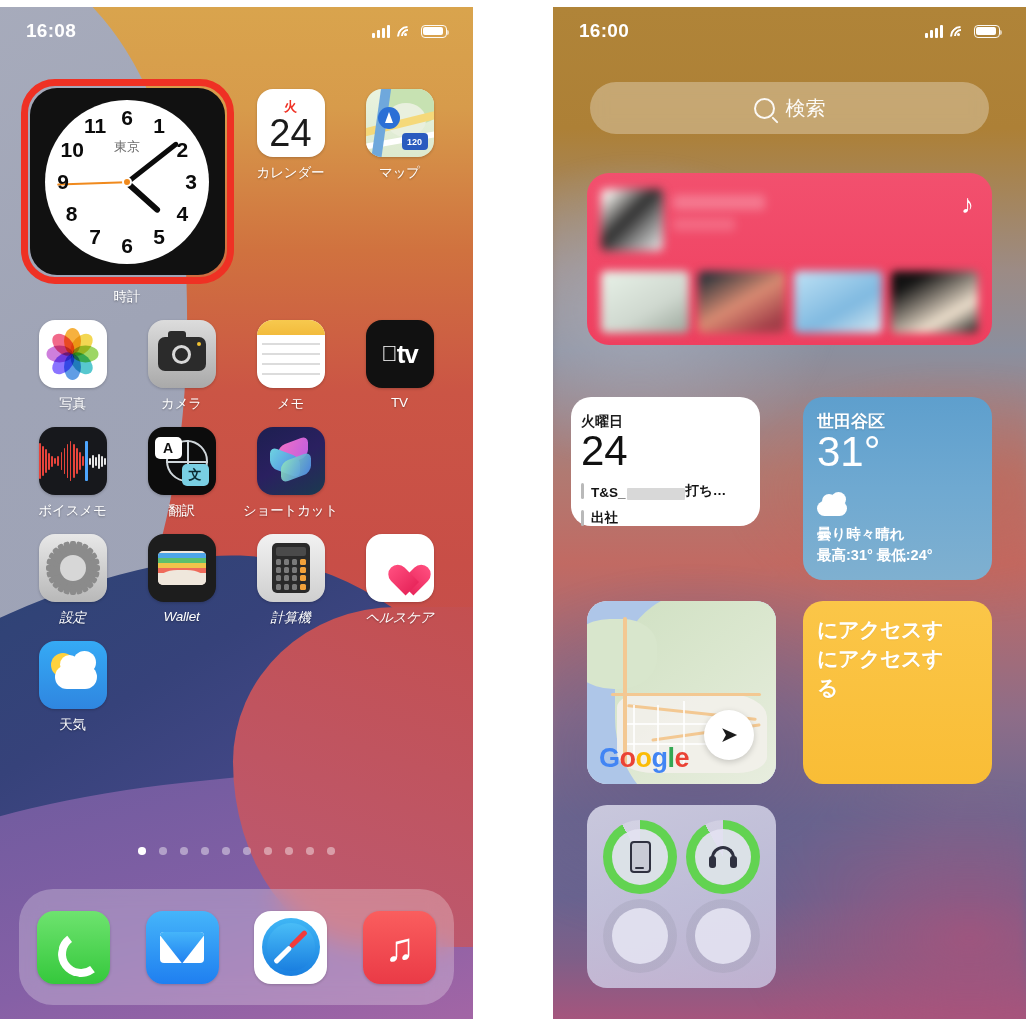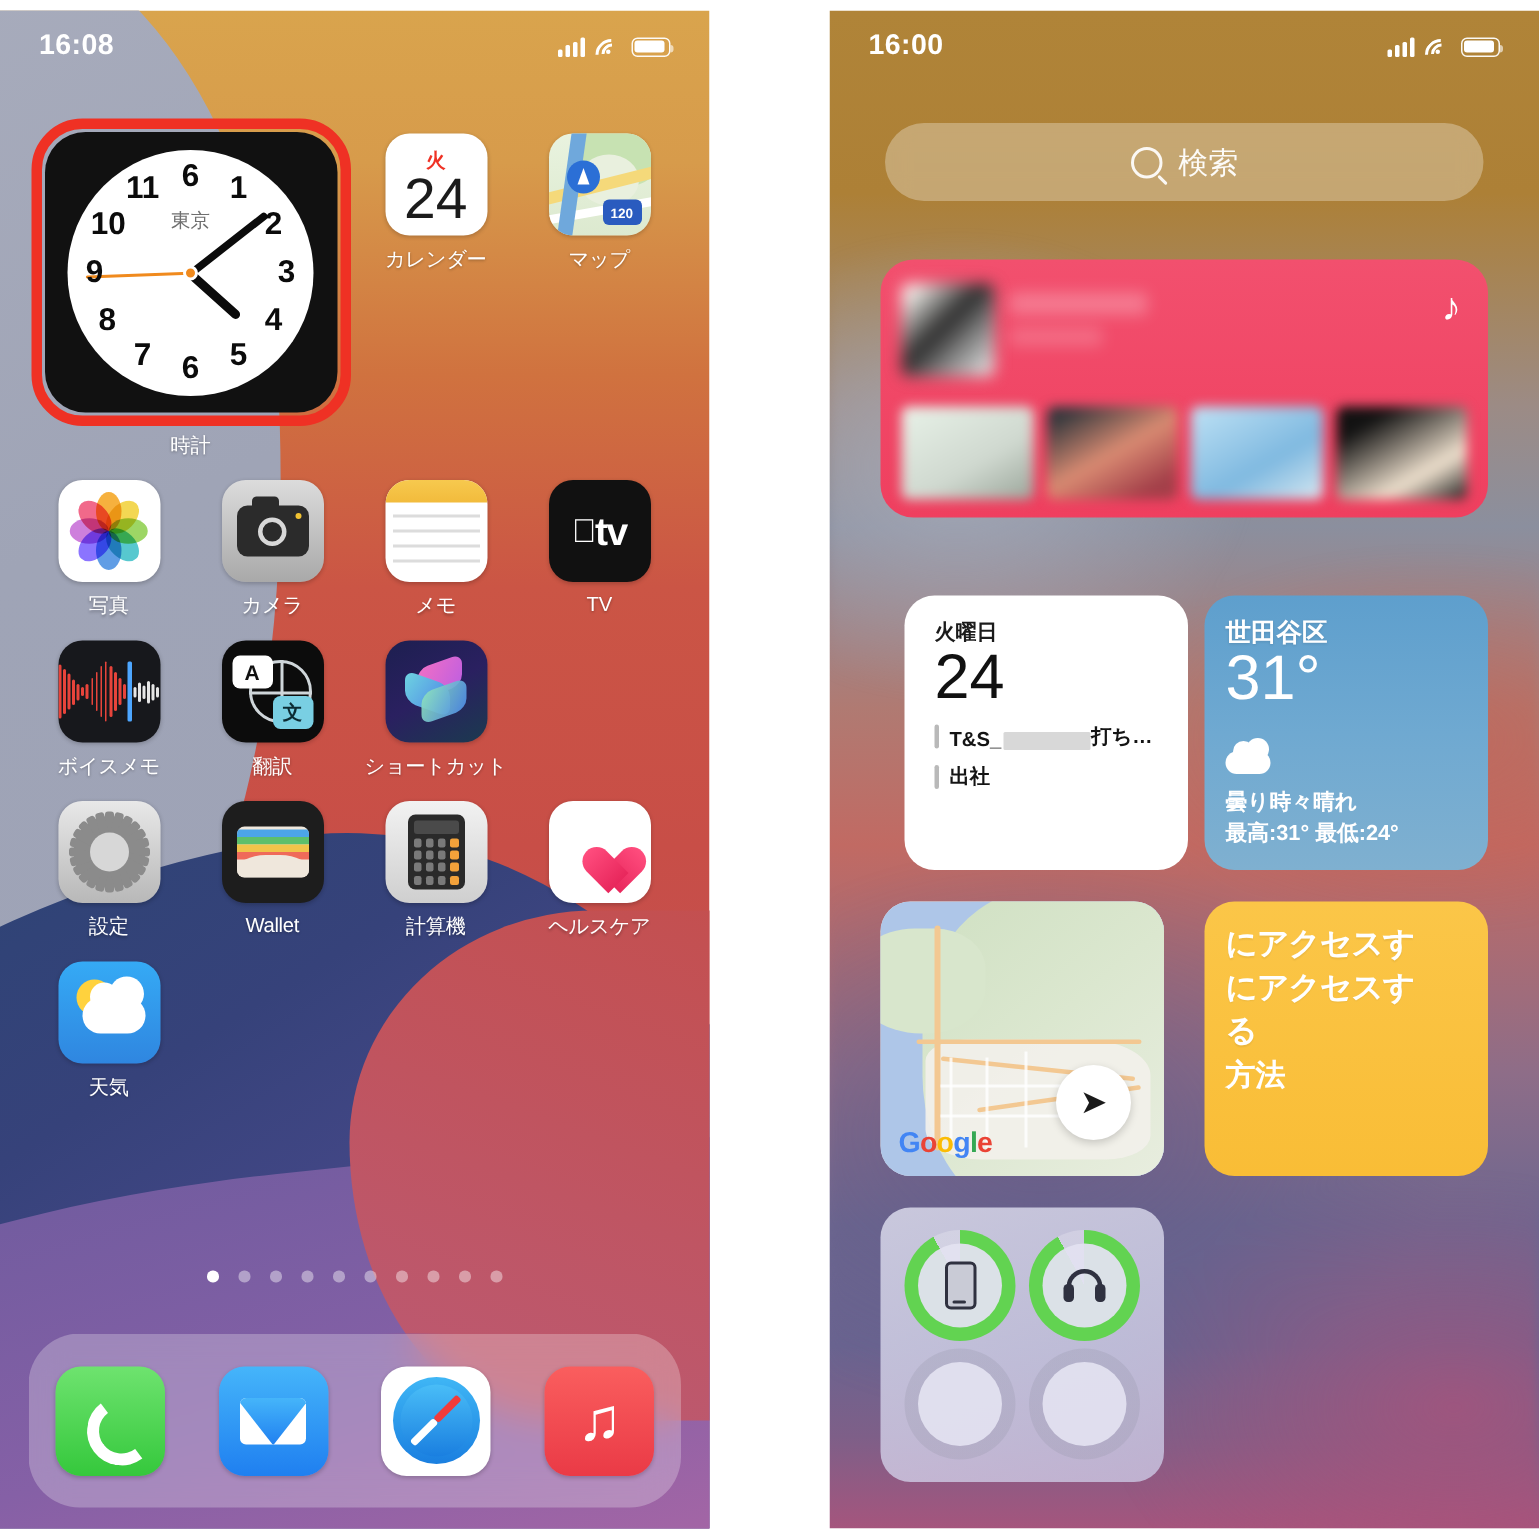--- a/index.html
+++ b/index.html
@@ -168,21 +168,21 @@
   .wm-art{position:absolute;left:14px;top:16px;width:62px;height:62px;border-radius:5px;background:linear-gradient(135deg,#f0eee9 10%,#2c2c2c 45%,#8c8c8c 70%,#efefef 100%);filter:blur(5px);}
   .wm-txt1{position:absolute;left:86px;top:22px;width:92px;height:15px;border-radius:3px;background:rgba(255,255,255,.25);filter:blur(5px);}
   .wm-txt2{position:absolute;left:86px;top:45px;width:62px;height:13px;border-radius:3px;background:rgba(255,255,255,.18);filter:blur(5px);}
   .wm-row{position:absolute;left:14px;right:14px;bottom:12px;display:flex;gap:9px;}
   .wm-tile{flex:1;height:62px;border-radius:5px;filter:blur(4px);}
   .wm-t1{background:linear-gradient(150deg,#e8f2e8,#cfd8cf 60%,#9aa59a);}
   .wm-t2{background:linear-gradient(150deg,#35383d 10%,#d98b72 50%,#a33f49 85%);}
   .wm-t3{background:linear-gradient(150deg,#bfe2f5,#7fb9e0 60%,#d8e9f2);}
   .wm-t4{background:linear-gradient(150deg,#121212 20%,#f0e2cf 70%,#1b1b1b);}
 
-  .wcal{position:absolute;left:50px;top:390px;width:189px;height:183px;border-radius:20px;background:#fff;z-index:20;padding:16px 20px;box-sizing:border-box;}
+  .wcal{position:absolute;left:18px;top:390px;width:189px;height:129px;border-radius:20px;background:#fff;z-index:20;padding:16px 10px;box-sizing:border-box;}
   .wcal-dow{color:#1b1b1b;font-size:14px;font-weight:700;}
   .wcal-num{color:#111;font-size:42px;font-weight:300;line-height:44px;margin-top:-2px;}
   .ev{display:flex;align-items:center;gap:7px;margin-top:9px;}
   .ev-bar{width:3px;height:16px;background:#b9b9b9;border-radius:2px;flex:0 0 auto;}
   .ev-txt{font-size:13.5px;font-weight:700;color:#141414;white-space:nowrap;display:flex;align-items:flex-end;}
   .redact{display:inline-block;width:58px;height:12px;background:#d8d8d8;border-radius:1px;margin:0 1px;}
 
   .wweather{position:absolute;right:34px;top:390px;width:189px;height:183px;border-radius:20px;background:linear-gradient(180deg,#5e9fcd,#6fa9d1 50%,#7fb0d0);z-index:20;padding:13px 14px;box-sizing:border-box;color:#fff;}
   .ww-city{font-size:17px;font-weight:600;text-shadow:0 1px 2px rgba(0,0,0,.12);}
   .ww-temp{font-size:42px;font-weight:300;line-height:46px;margin-top:-4px;}
@@ -192,21 +192,21 @@
   .ww-cond{font-size:14.5px;font-weight:700;margin-top:9px;}
   .ww-hl{font-size:14.5px;font-weight:700;margin-top:2px;}
 
   .wmap{position:absolute;left:34px;top:594px;width:189px;height:183px;border-radius:20px;overflow:hidden;z-index:20;background:#e8eef2;}
   .map-water{position:absolute;inset:0;background:#aec6e8;}
   .map-land{position:absolute;left:28px;top:-10px;width:210px;height:230px;background:linear-gradient(140deg,#cfe0c2,#dbe7cf 40%,#eef0e6);border-radius:40% 20% 35% 45%;}
   .map-land2{position:absolute;left:-20px;top:18px;width:90px;height:70px;background:#d8e6cc;border-radius:50% 40% 45% 55%;}
   .map-city{position:absolute;left:30px;top:92px;width:150px;height:80px;background:#f2f0ea;opacity:.92;border-radius:18% 30% 20% 25%;}
   .map-hwy{position:absolute;background:#f3c892;height:3px;border-radius:2px;}
   .map-street{position:absolute;background:#ffffff;opacity:.8;}
-  .gg{position:absolute;left:12px;bottom:10px;font-size:19px;font-weight:700;letter-spacing:-.5px;}
+  .gg{position:absolute;left:12px;bottom:10px;font-size:27px;font-weight:700;letter-spacing:-.5px;}
   .gg b:nth-child(1){color:#4285f4}.gg b:nth-child(2){color:#ea4335}.gg b:nth-child(3){color:#fbbc05}.gg b:nth-child(4){color:#4285f4}.gg b:nth-child(5){color:#34a853}.gg b:nth-child(6){color:#ea4335}
   .map-loc{position:absolute;right:22px;bottom:24px;width:50px;height:50px;border-radius:50%;background:#fff;box-shadow:0 2px 6px rgba(0,0,0,.18);display:flex;align-items:center;justify-content:center;font-size:22px;color:#1a1a1a;}
 
   .wnote{position:absolute;right:34px;top:594px;width:189px;height:183px;border-radius:20px;background:linear-gradient(180deg,#fbc648,#f9bd36);z-index:20;padding:14px 14px;box-sizing:border-box;}
   .wnote-t{color:#fff;font-size:21px;font-weight:700;line-height:29px;letter-spacing:-.5px;text-shadow:0 1px 1px rgba(0,0,0,.06);}
   .wnote-b{color:#fff;font-size:20px;font-weight:700;line-height:27px;margin-top:2px;}
 
   .wbatt{position:absolute;left:34px;top:798px;width:189px;height:183px;border-radius:20px;background:linear-gradient(160deg,rgba(222,222,238,.82),rgba(206,204,232,.76));z-index:20;display:grid;grid-template-columns:1fr 1fr;grid-template-rows:1fr 1fr;padding:14px;box-sizing:border-box;gap:4px;}
   .ring{position:relative;width:74px;height:74px;border-radius:50%;justify-self:center;align-self:center;display:flex;align-items:center;justify-content:center;}
   .ring.on{background:conic-gradient(#62d351 0 92%, rgba(255,255,255,.22) 92% 100%);}
@@ -396,21 +396,21 @@
             <div class="sc">
               <i style="left:10px;top:0;background:linear-gradient(120deg,#f06fc5,#c05fe0);transform:skewY(-20deg)"></i>
               <i style="left:2px;top:11px;background:linear-gradient(120deg,#6fd6e0,#4a7be8);transform:skewY(20deg)"></i>
               <i style="left:13px;top:16px;background:linear-gradient(120deg,#8ee2bb,#4f8de8);transform:skewY(-20deg);opacity:.92"></i>
             </div>
           </div>
           <div class="app-label">ショートカット</div>
         </div>
       </div>
 
-      <div class="row" style="margin-top:14px;">
+      <div class="row" style="margin-top:14px;font-style:italic;">
         <div class="cell">
           <div class="icon ic-settings">
               <div class="gear" id="gear">
                 <div class="tooth" style="transform: rotate(0deg);"></div>
                 <div class="tooth" style="transform: rotate(15deg);"></div>
                 <div class="tooth" style="transform: rotate(30deg);"></div>
                 <div class="tooth" style="transform: rotate(45deg);"></div>
                 <div class="tooth" style="transform: rotate(60deg);"></div>
                 <div class="tooth" style="transform: rotate(75deg);"></div>
                 <div class="tooth" style="transform: rotate(90deg);"></div>
@@ -597,21 +597,20 @@
       <div class="map-street" style="left:40px;top:122px;width:92px;height:1.6px;"></div>
       <div class="map-street" style="left:40px;top:142px;width:92px;height:1.6px;"></div>
       <div class="gg" id="gglogo"><b>G</b><b>o</b><b>o</b><b>g</b><b>l</b><b>e</b></div>
       <div class="map-loc">➤</div>
     </div>
 
     <div class="wnote">
       <div class="wnote-t">にアクセスす</div>
       <div class="wnote-t">にアクセスす</div>
       <div class="wnote-t">る</div>
-      <div class="wnote-b">方法</div>
     </div>
 
     <div class="wbatt">
       <div class="ring on">
         <div class="gl">
             <div class="dev-phone"></div>
           </div>
       </div>
       <div class="ring on">
         <div class="gl">

